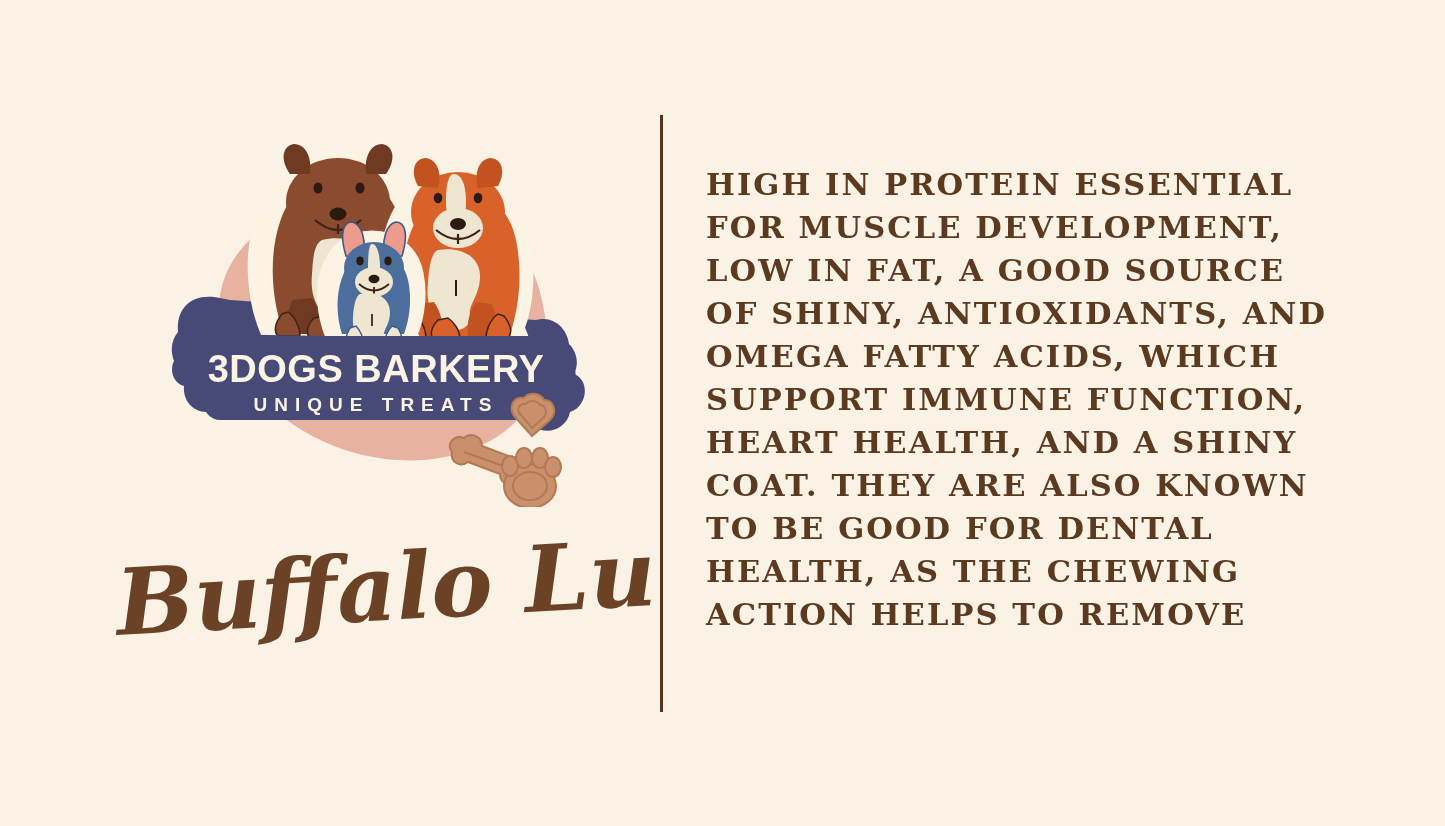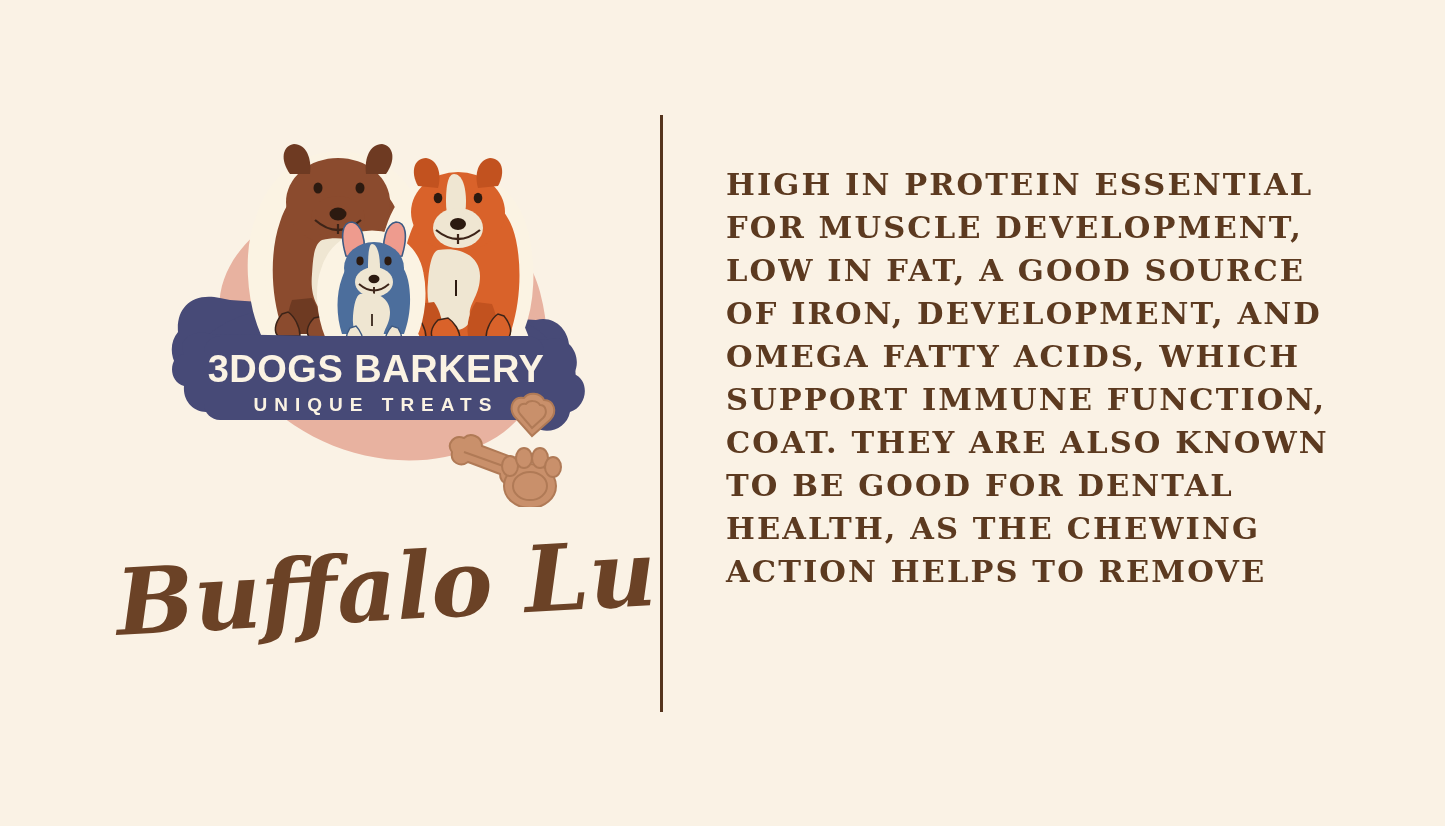--- a/index.html
+++ b/index.html
@@ -68,21 +68,20 @@
   }
   .desc-line {
     display: block;
     font-family: "DejaVu Serif", "Liberation Serif", serif;
     font-size: 30.5px;
     font-weight: 700;
     line-height: 43px;
     letter-spacing: 2.1px;
     color: #5C3A20;
     white-space: nowrap;
-    margin-left: 20px;
   }
 </style>
 </head>
 <body>
 
 <div id="card">
 
   <div id="left-column">
 
     <div id="brand-logo">
@@ -289,22 +288,23 @@
     </div>
 
   </div>
 
   <div id="divider"></div>
 
   <div id="description-panel">
     <span class="desc-line">HIGH IN PROTEIN ESSENTIAL</span>
     <span class="desc-line">FOR MUSCLE DEVELOPMENT,</span>
     <span class="desc-line">LOW IN FAT, A GOOD SOURCE</span>
-    <span class="desc-line">OF IRON, DEVELOPMENT, AND</span>
+    <span class="desc-line">OF SHINY, ANTIOXIDANTS, AND</span>
     <span class="desc-line">OMEGA FATTY ACIDS, WHICH</span>
     <span class="desc-line">SUPPORT IMMUNE FUNCTION,</span>
+    <span class="desc-line">HEART HEALTH, AND A SHINY</span>
     <span class="desc-line">COAT. THEY ARE ALSO KNOWN</span>
     <span class="desc-line">TO BE GOOD FOR DENTAL</span>
     <span class="desc-line">HEALTH, AS THE CHEWING</span>
     <span class="desc-line">ACTION HELPS TO REMOVE</span>
   </div>
 
 </div>
 
 </body></html>

